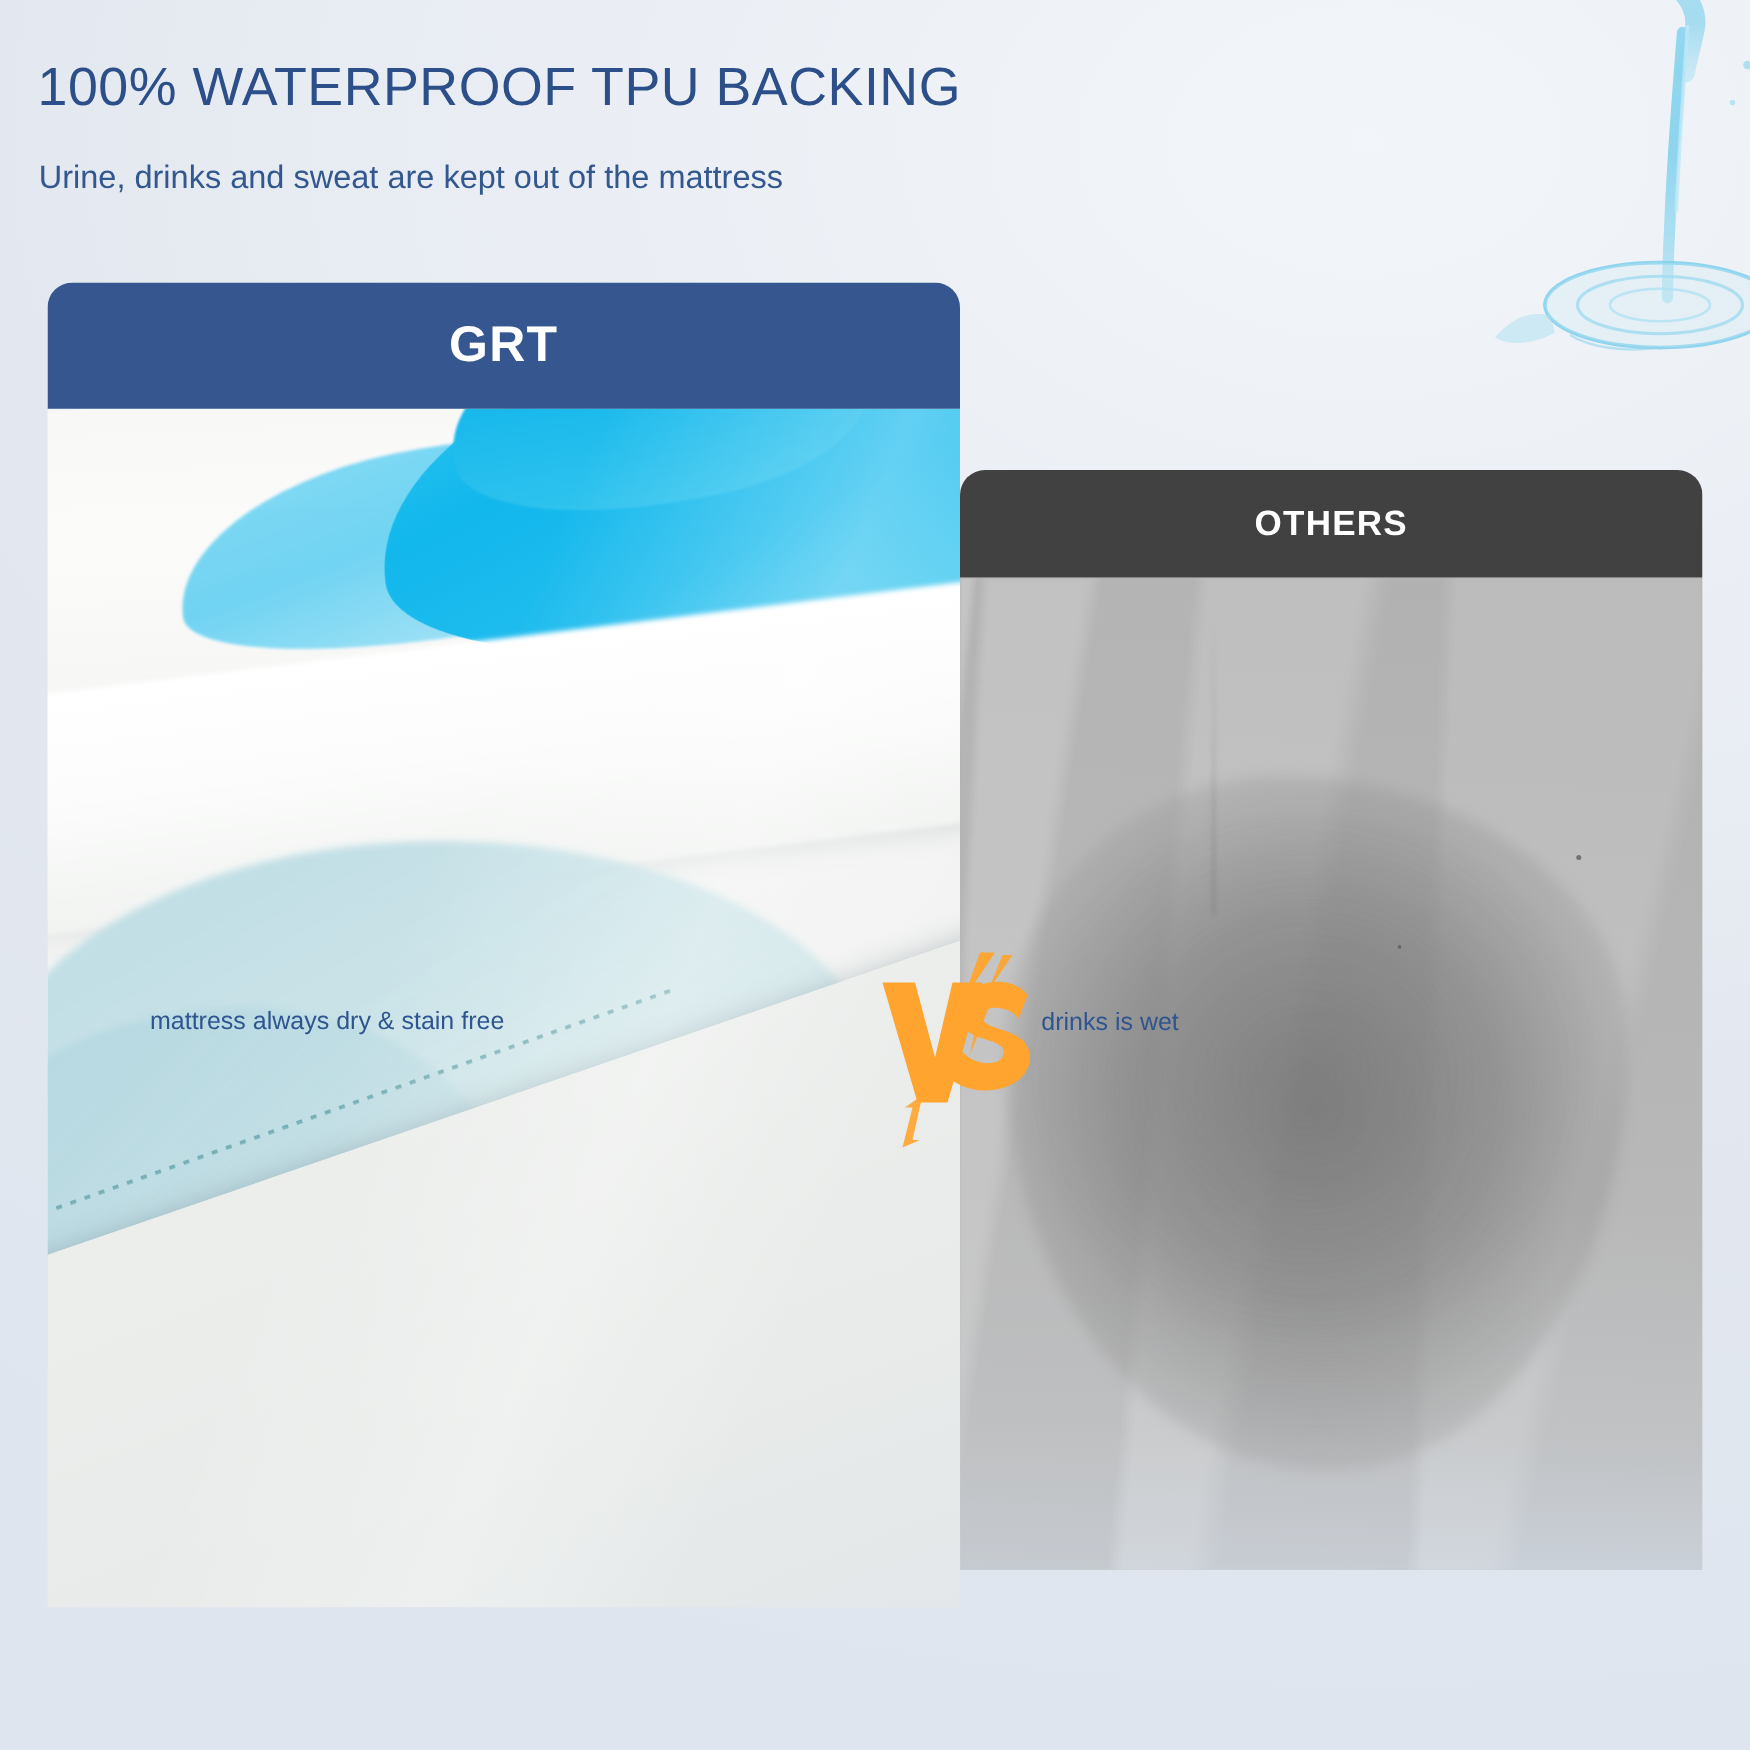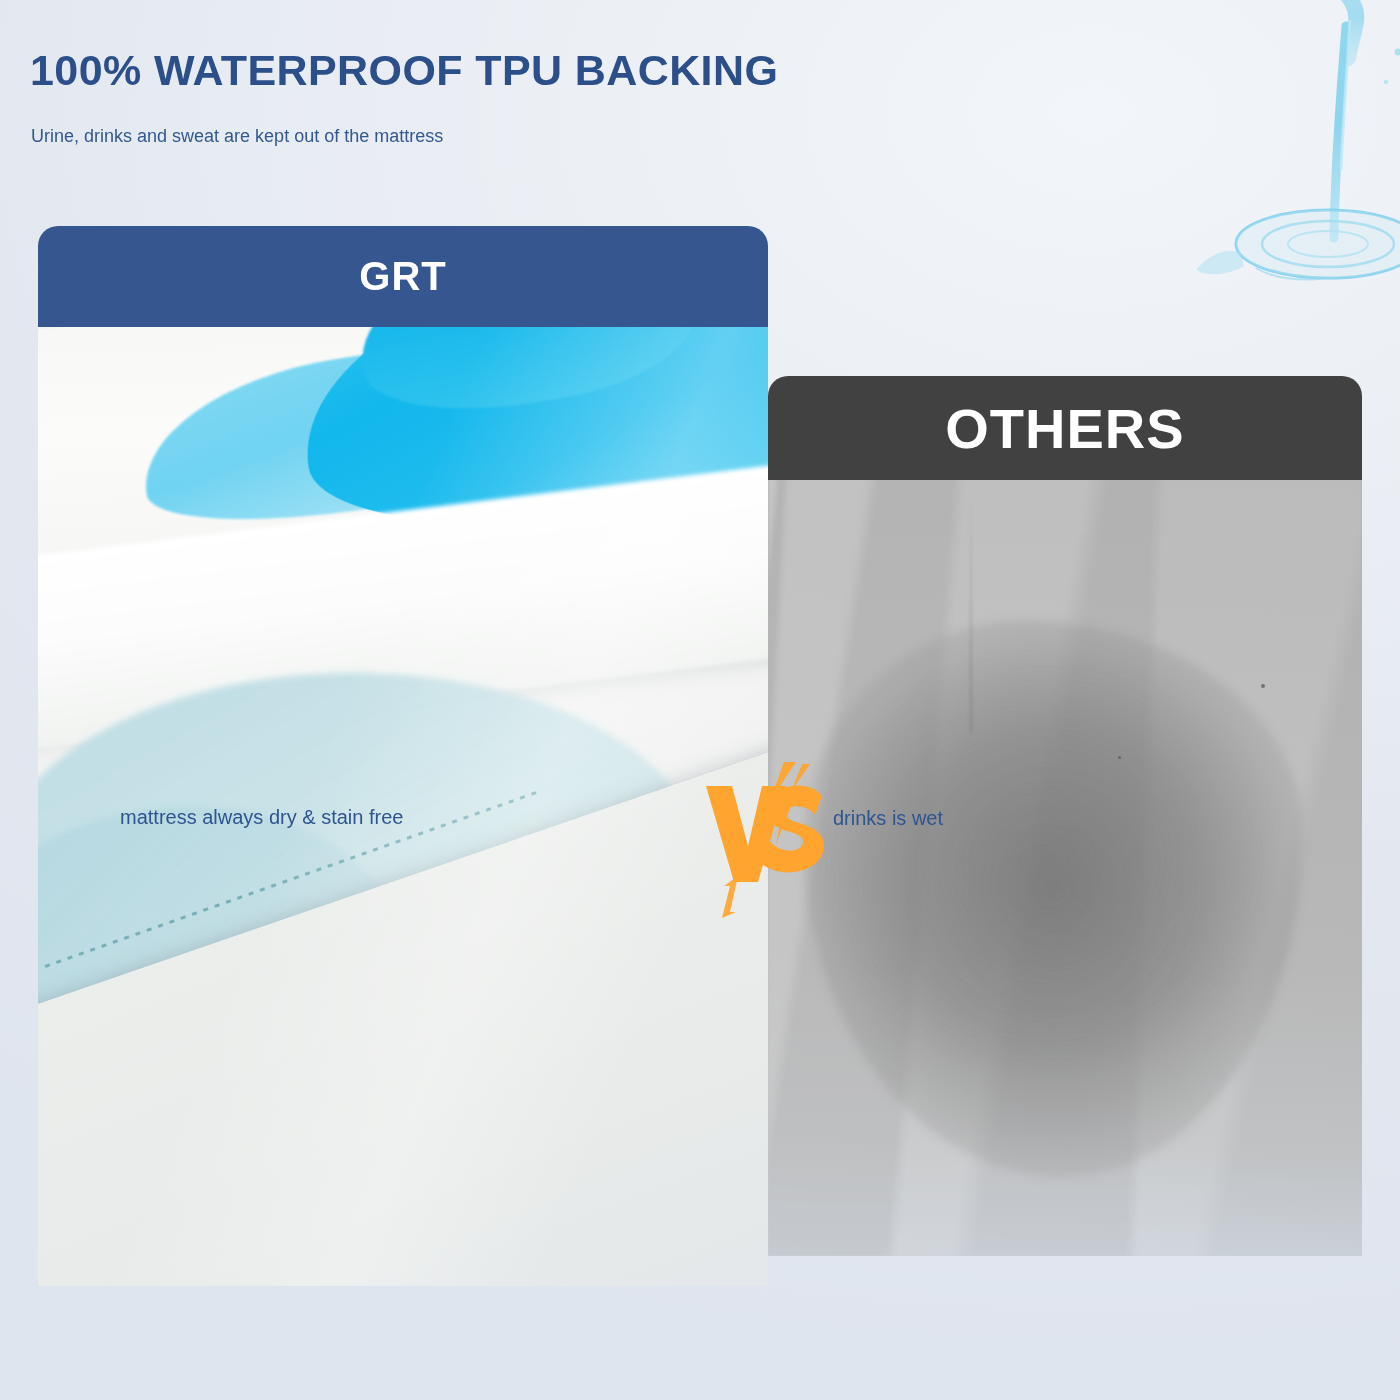--- a/index.html
+++ b/index.html
@@ -33,30 +33,30 @@
     pointer-events: none;
   }
   .water-wrap svg { display: block; }
 
   
   .headline {
     position: absolute;
     left: 30px;
     top: 46px;
     font-size: 43px;
-    font-weight: bold;
+    font-weight: normal;
     letter-spacing: 0.4px;
     color: #2c4f89;
     white-space: nowrap;
   }
   .subhead {
     position: absolute;
     left: 31px;
     top: 126px;
-    font-size: 18px;
+    font-size: 26px;
     font-weight: normal;
     color: #33588f;
     white-space: nowrap;
   }
 
   
   .panel {
     position: absolute;
     overflow: hidden;
   }
@@ -213,23 +213,23 @@
   }
 
   
   #panel-others {
     left: 768px;
     top: 376px;
     width: 594px;
     height: 880px;
   }
   #panel-others .panel-header {
-    height: 104px;
+    height: 86px;
     background: #414141;
-    font-size: 56px;
+    font-size: 28px;
   }
   #panel-others .panel-photo {
     top: 86px;
     height: 794px;
     background: linear-gradient(180deg,#b2b2b2 0%, #b6b6b6 55%, #bdbdbd 80%, #cfd5de 100%);
   }
   .sheet-bg {
     position: absolute; inset: 0;
     background: linear-gradient(182deg, #b0b0b0 0%, #b4b4b4 30%, #b8b8b8 62%, #c0c2c4 85%, #ccd3dc 100%);
   }

